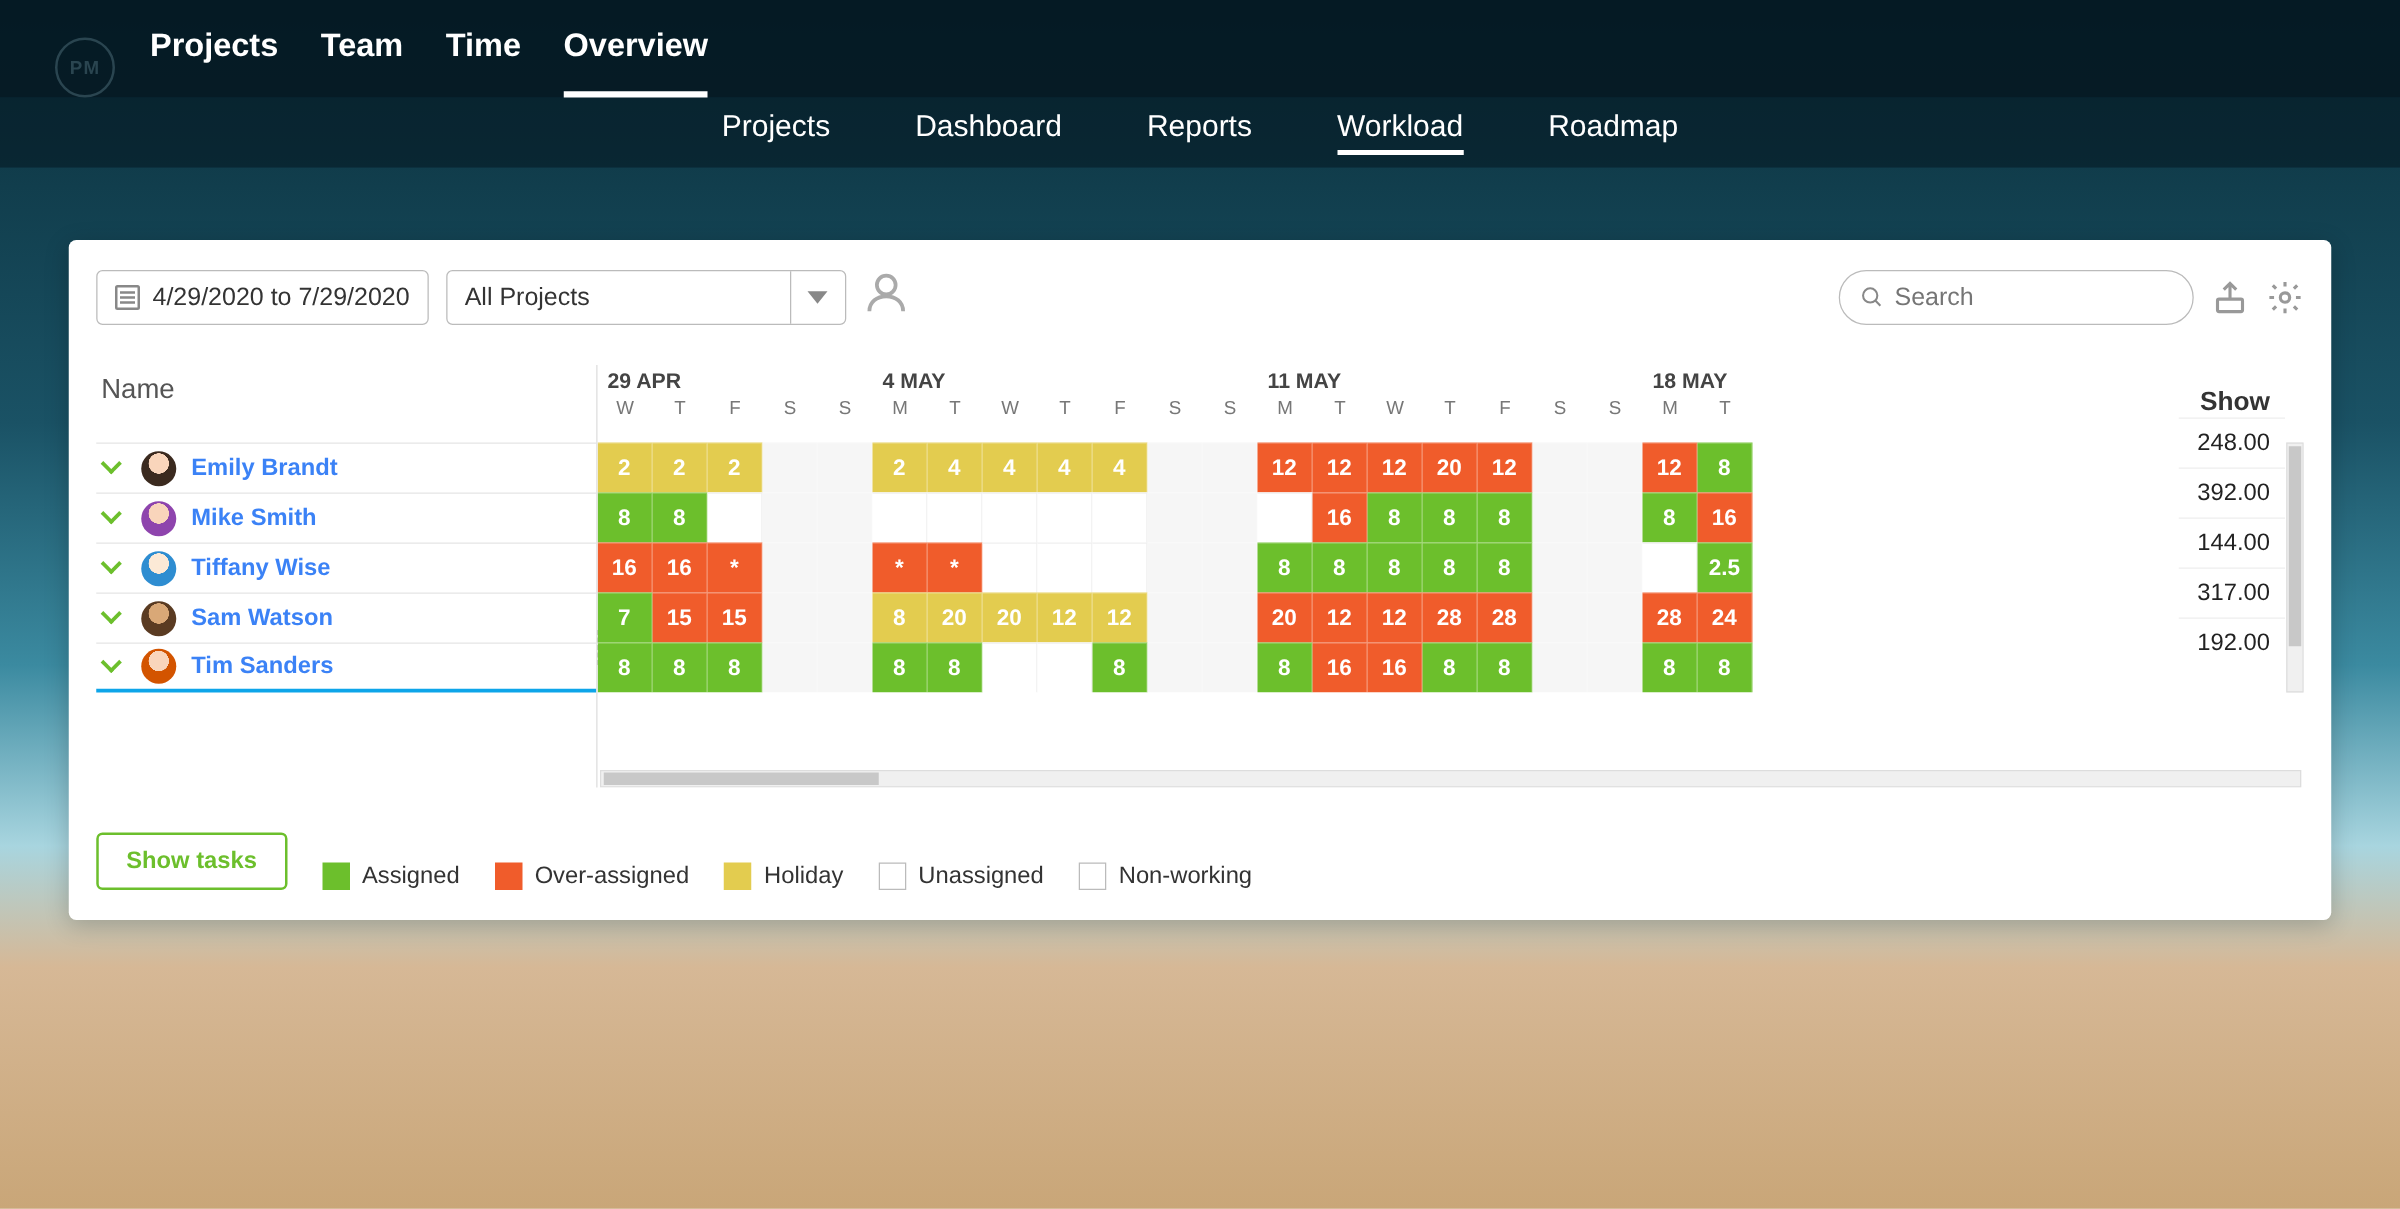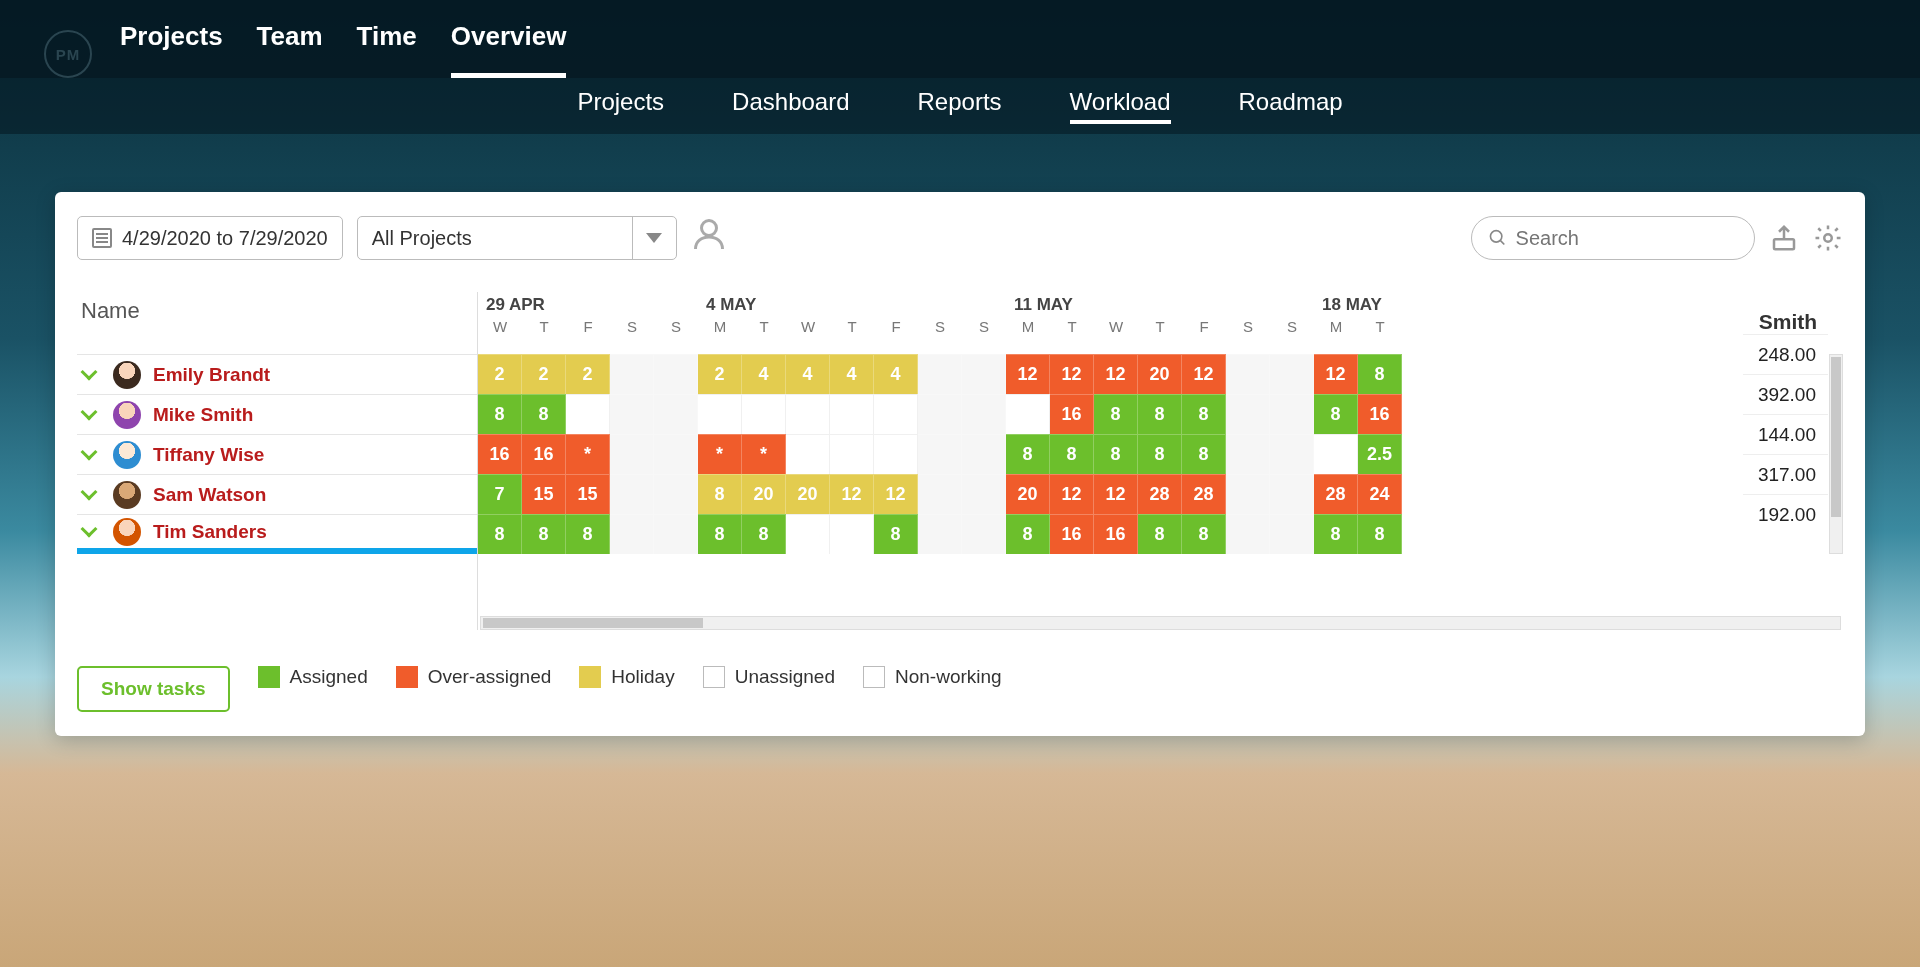--- a/index.html
+++ b/index.html
@@ -199,40 +199,40 @@
     height: 62px;
   }
   .name-row {
     display: flex;
     align-items: center;
     height: 40px;
     gap: 12px;
     padding-left: 6px;
     border-top: 1px solid #e5e5e5;
   }
-  .name-row:last-child{border-bottom:6px solid #0ea5e9;}
+  .name-row:last-child{border-bottom:3px solid #0ea5e9;}
   .expand-toggle {
     color: #6cbf2c;
     font-size: 20px;
     width: 18px;
     cursor: pointer;
   }
   .expand-toggle::after{
     content:"";display:inline-block;width:9px;height:9px;border-right:3px solid #6cbf2c;border-bottom:3px solid #6cbf2c;transform:rotate(45deg);margin-bottom:3px;
   }
   .mini-avatar {
     width: 28px; height: 28px; border-radius: 50%;
     flex: 0 0 28px;
   }
   .u0{background:radial-gradient(circle at 50% 35%,#f9d5bb 35%,#3b2a1f 36%);border-radius:50%;}
   .u1{background:radial-gradient(circle at 50% 35%,#f9d5bb 35%,#8e44ad 36%);}
   .u2{background:radial-gradient(circle at 50% 35%,#d9a877 35%,#5a3b22 36%);}
   .u3{background:radial-gradient(circle at 50% 35%,#fce9d6 35%,#2e8dd1 36%);}
   .u4{background:radial-gradient(circle at 50% 35%,#f9d5bb 35%,#d35400 36%);}
-  .person-name { font-size: 19px; font-weight: 700; color: #b91c1c; }
+  .person-name { font-size: 19px; font-weight: 700; color: #3b82f6; }
 
   .data-col {
     flex: 1;
     overflow: hidden;
     position: relative;
     border-left: 1px solid #ddd;
   }
   .drag-handle{
     position:absolute;left:-3px;top:62px;bottom:0;width:6px;cursor:col-resize;
     display:flex;flex-direction:column;gap:2px;justify-content:flex-start;padding-top:150px;
@@ -311,21 +311,21 @@
     position:absolute;left:2px;top:1px;height:10px;width:220px;background:#c8c8c8;
   }
   .vscroll{
     position:absolute;right:0;top:0;width:14px;height:200px;background:#f0f0f0;border:1px solid #ddd;
   }
   .vscroll-thumb{position:absolute;top:2px;left:1px;width:10px;height:160px;background:#c8c8c8;}
 
   
   .legend {
     display: flex;
-    align-items: flex-start;
+    align-items: flex-end;
     gap: 28px;
     margin-top: 36px;
   }
   .show-tasks {
     border: 2px solid #6cbf2c;
     color: #6cbf2c;
     background: #fff;
     font-size: 19px;
     font-weight: 700;
     padding: 10px 22px;
@@ -597,21 +597,21 @@
                   <div class="cell assigned">8</div>
                   <div class="cell assigned">8</div>
                   <div class="cell weekend"></div>
                   <div class="cell weekend"></div>
                   <div class="cell assigned">8</div>
                   <div class="cell assigned">8</div>
                 </div>
               </div>
           </div>
           <div style="flex:0 0 100px;position:relative;">
-            <div class="total-header">Smith</div>
+            <div class="total-header">Show</div>
             <div id="total-rows">
                 <div class="total-cell" style="height: 40px;">248.00</div>
                 <div class="total-cell" style="height: 40px;">392.00</div>
                 <div class="total-cell" style="height: 40px;">144.00</div>
                 <div class="total-cell" style="height: 40px;">317.00</div>
                 <div class="total-cell" style="height: 40px;">192.00</div>
               </div>
             <div class="vscroll" style="top:62px;">
                 <div class="vscroll-thumb"></div>
               </div>

